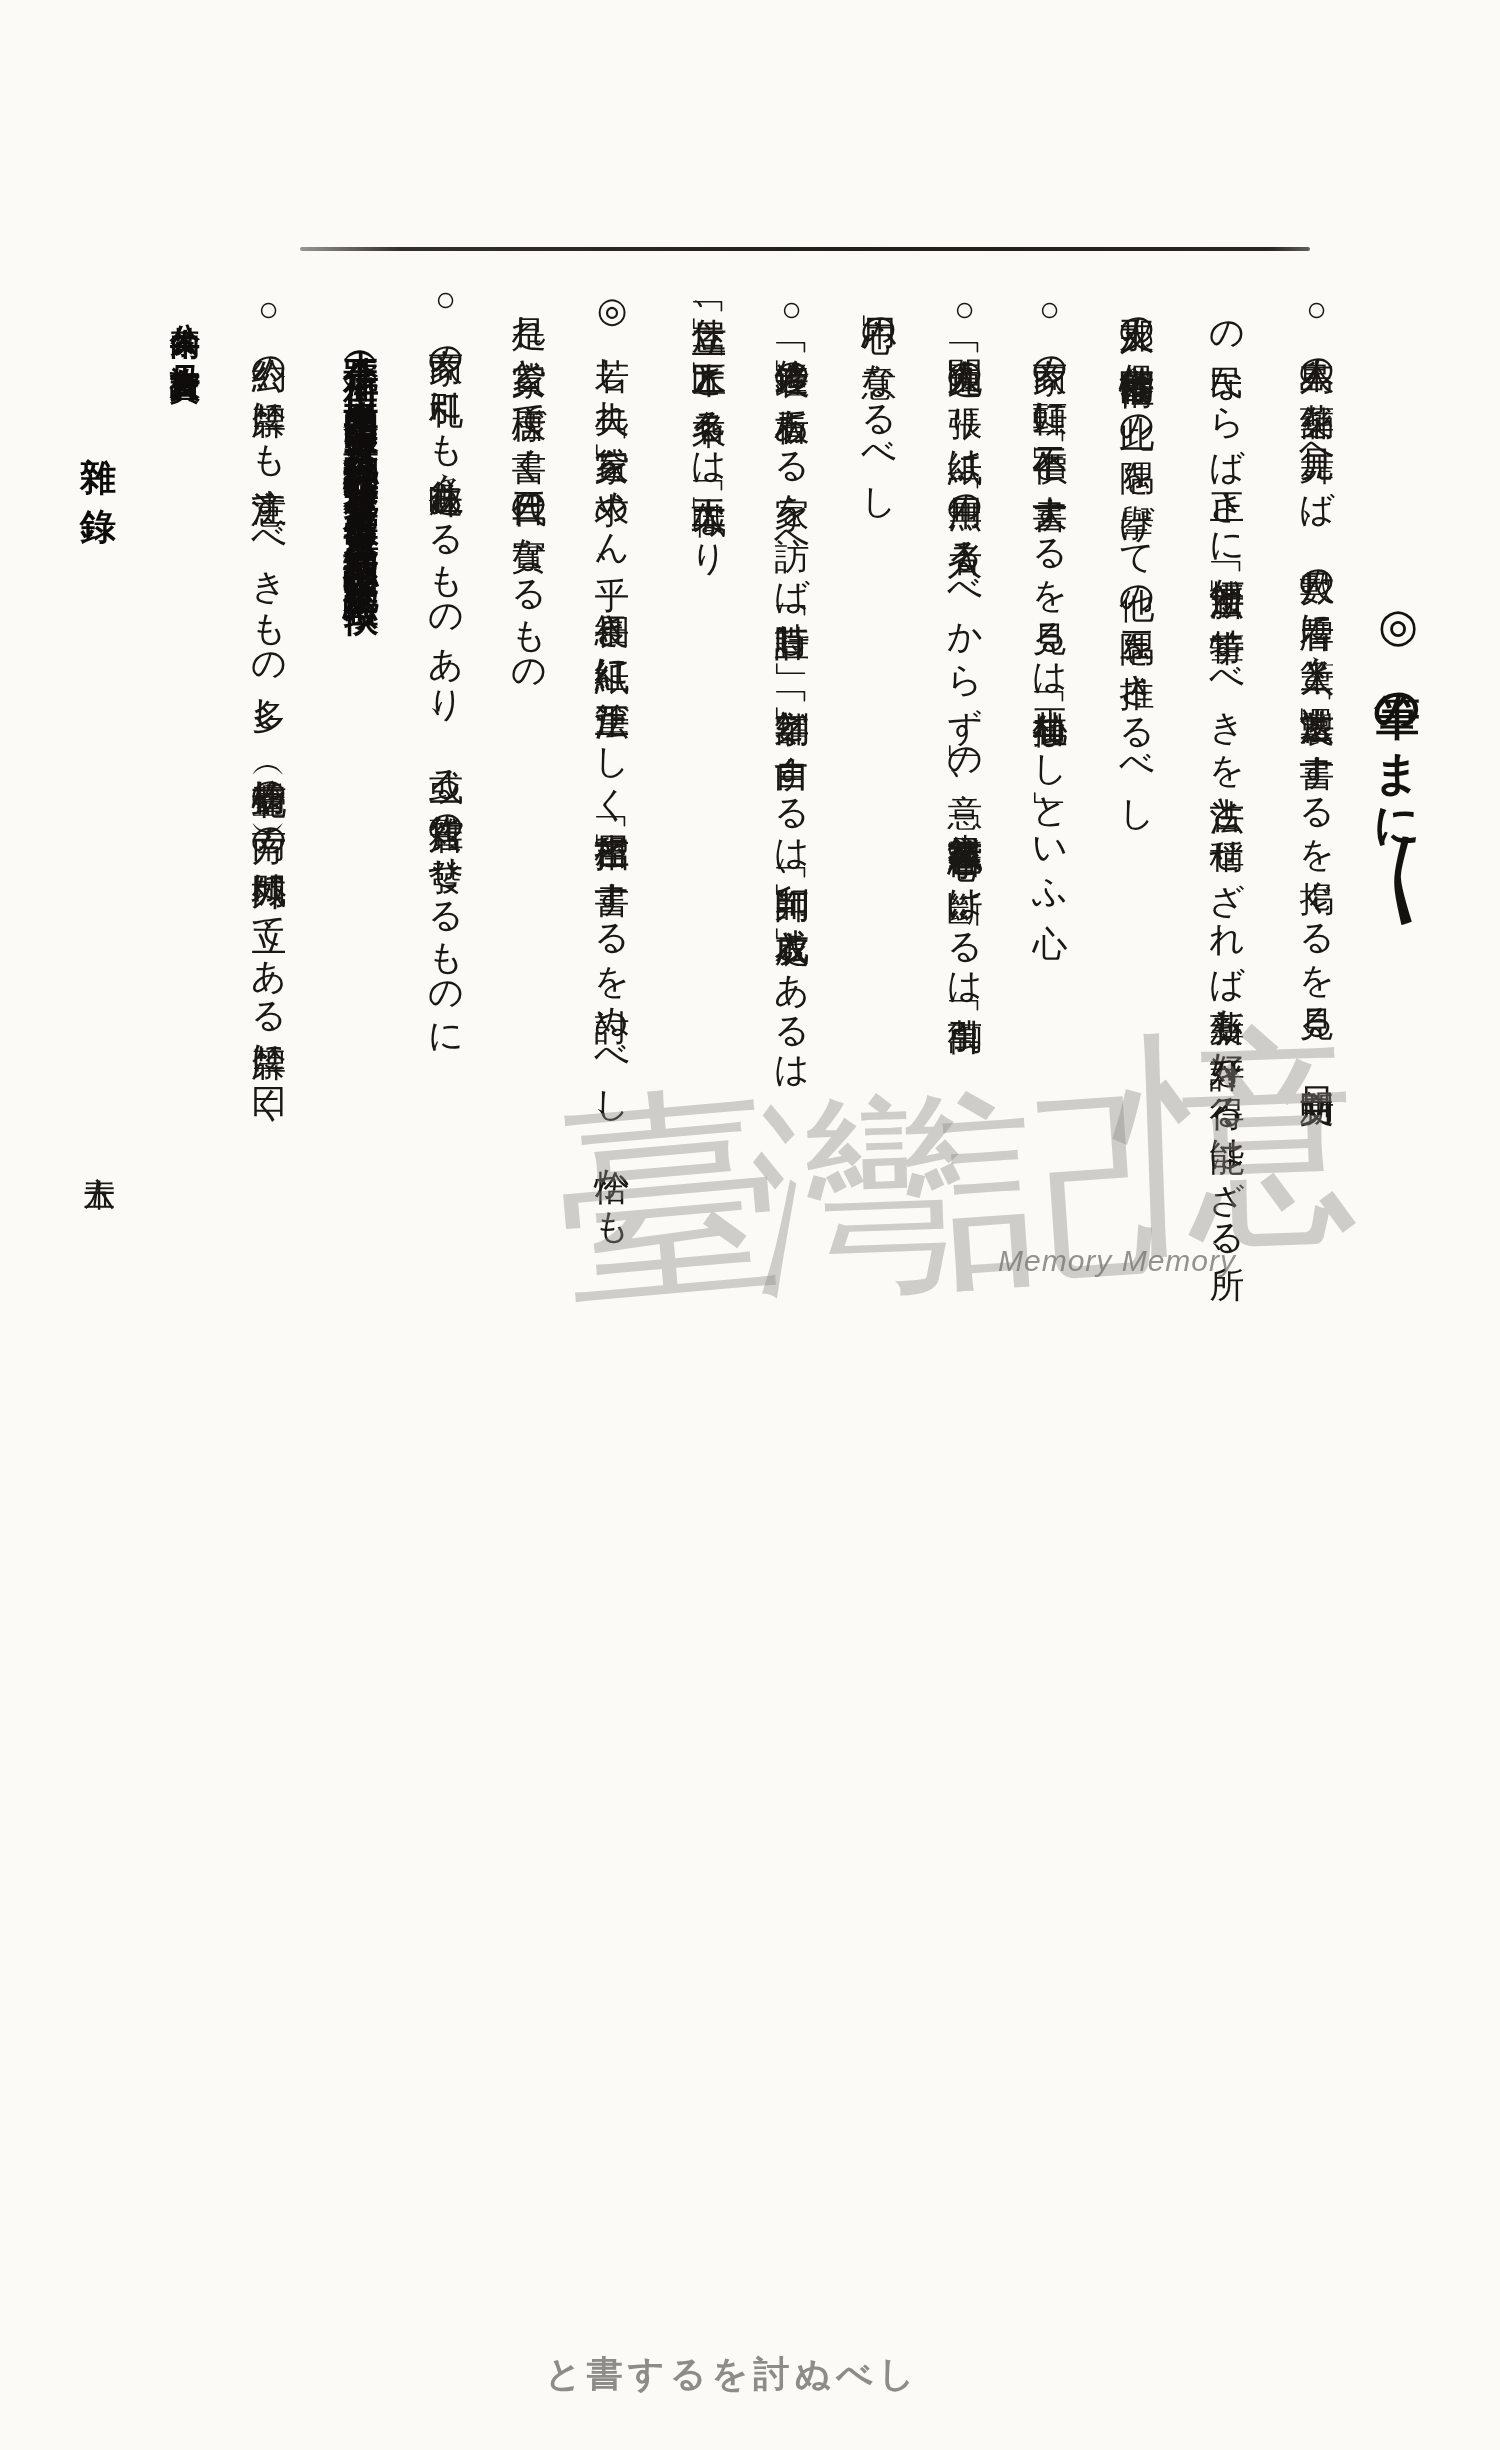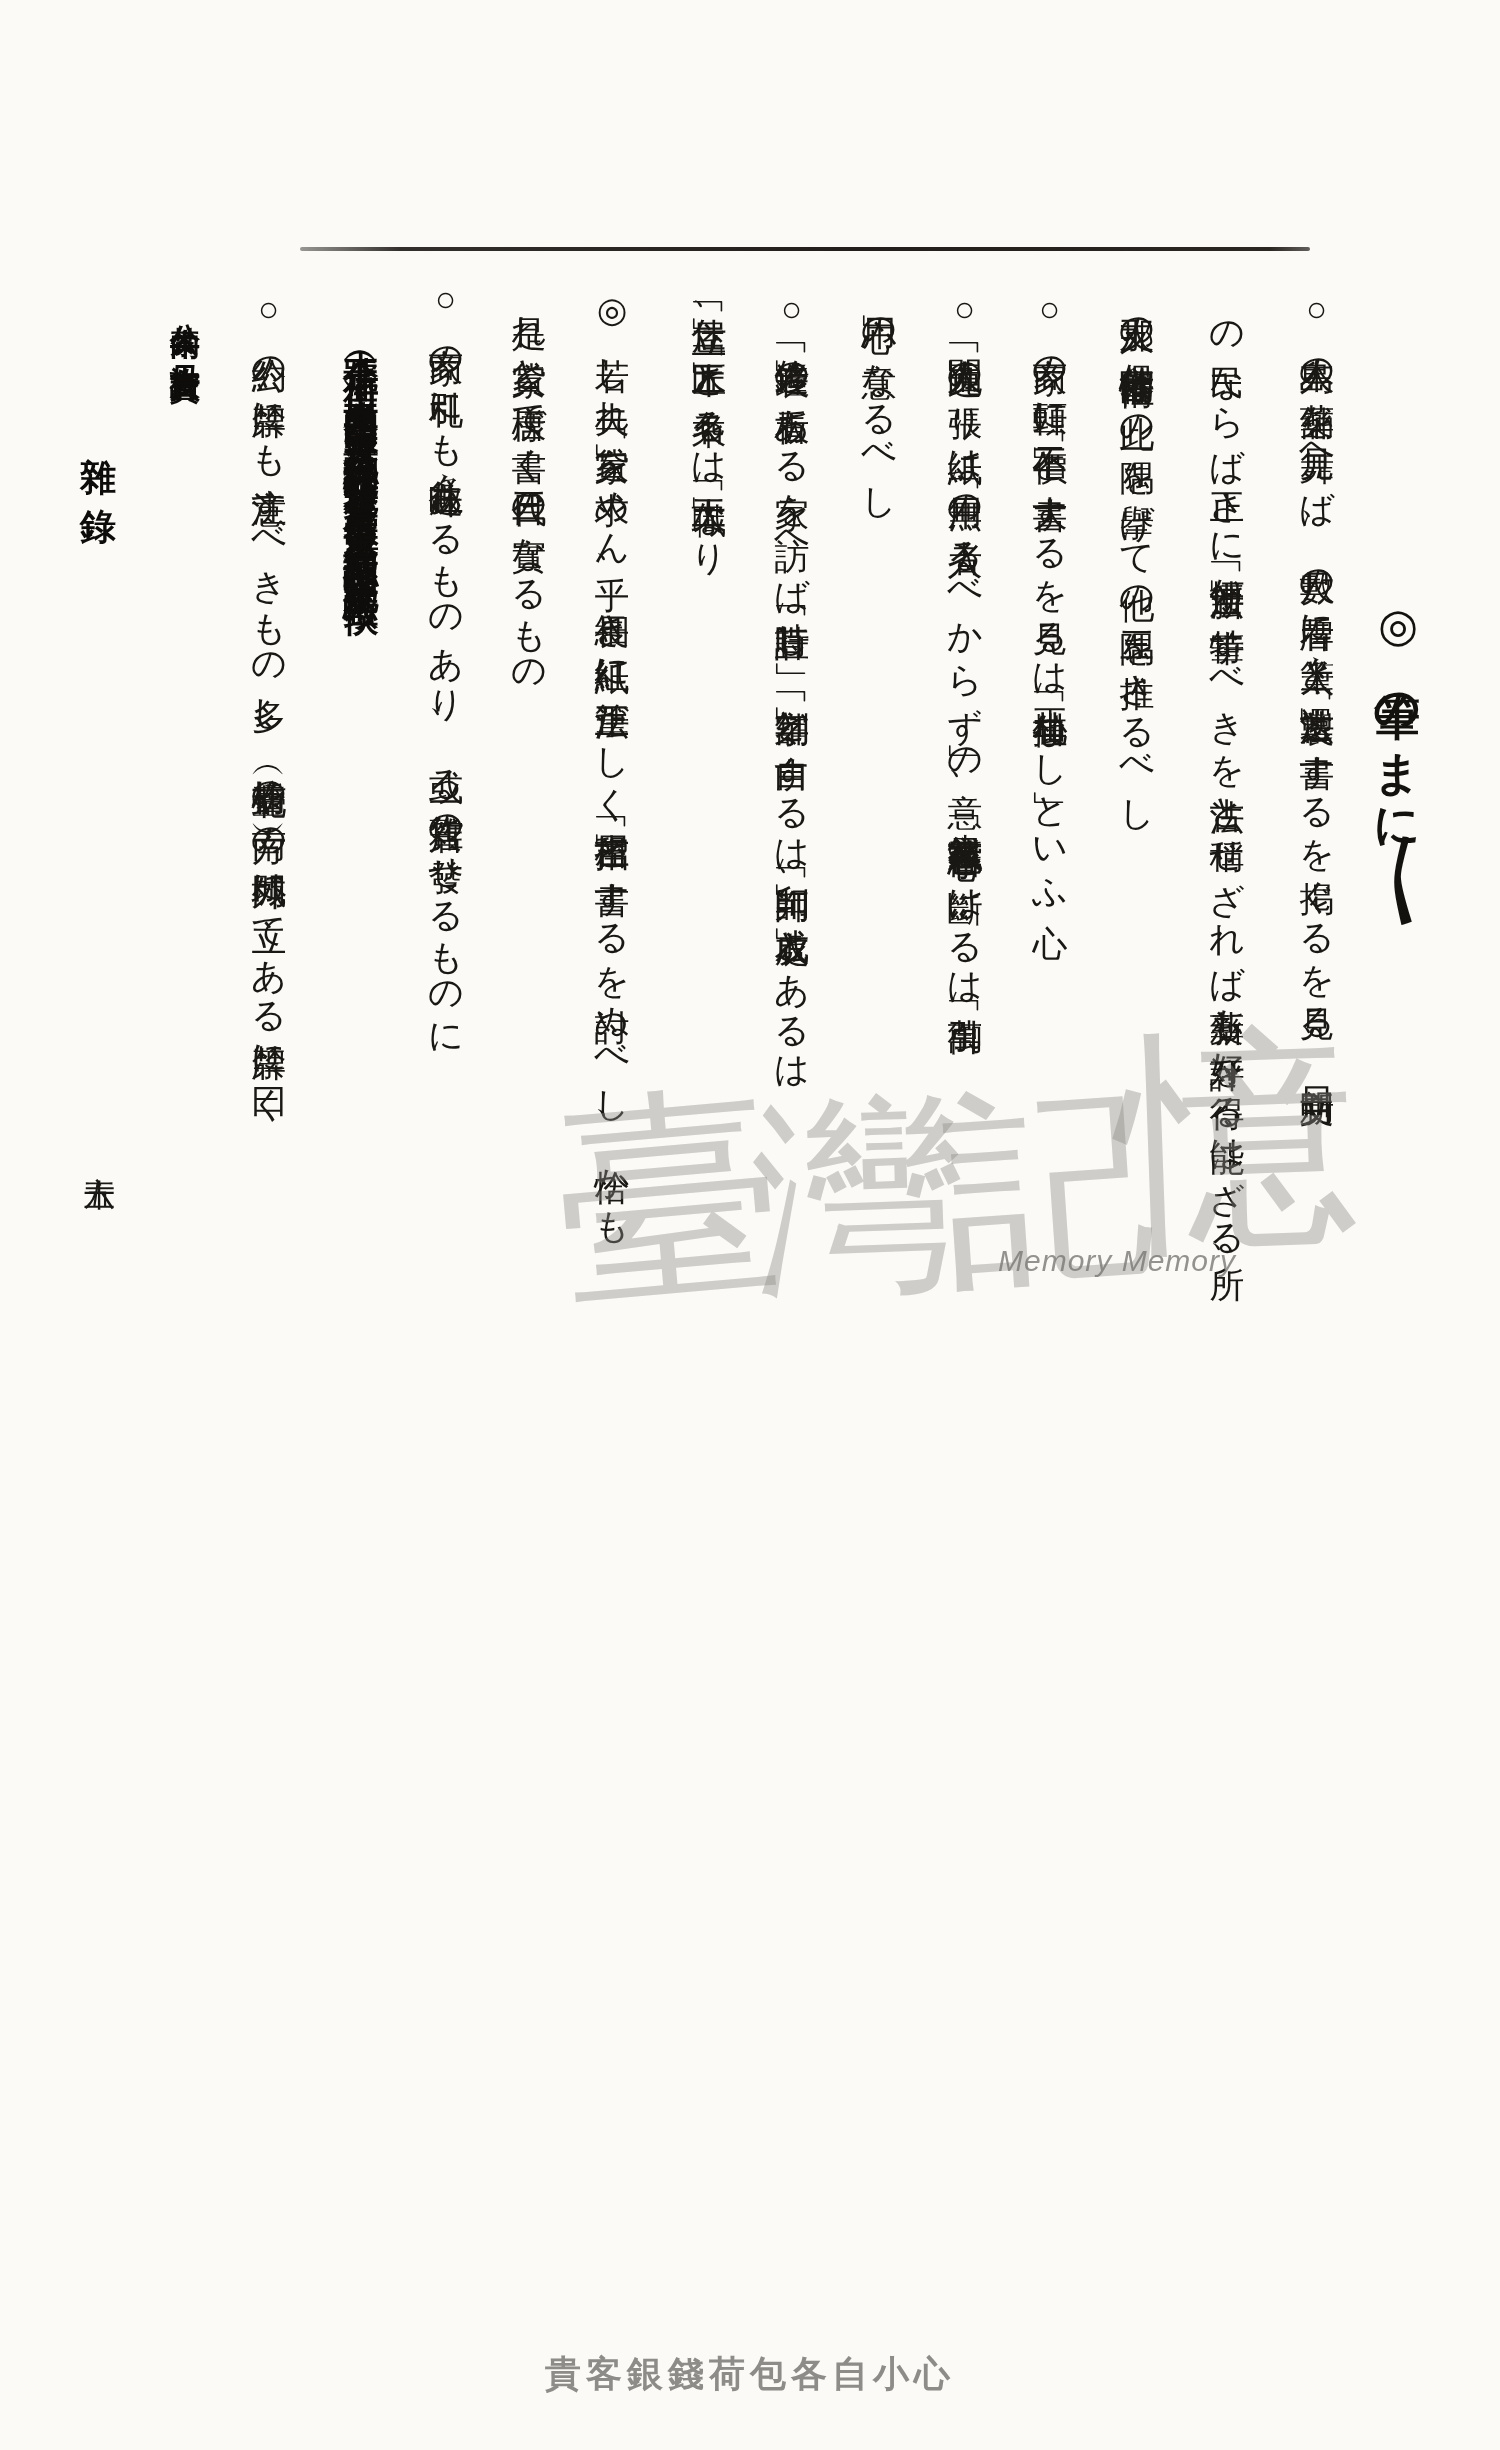--- a/index.html
+++ b/index.html
@@ -113,15 +113,15 @@
 
   <div class="vcol running-header">雜　錄</div>
   <div class="vcol page-number">六十五</div>
 
   <span class="wm-char" id="wm1">臺</span>
   <span class="wm-char" id="wm2">灣</span>
   <span class="wm-char" id="wm3">記</span>
   <span class="wm-char" id="wm4">憶</span>
   <span id="wm-latin">Memory Memory</span>
 
-  <div id="library-watermark">貴客銀錢荷包各自小心</div>
+  <div id="library-watermark">と書するを討ぬべし</div>
 
 </div>
 
 </body></html>

